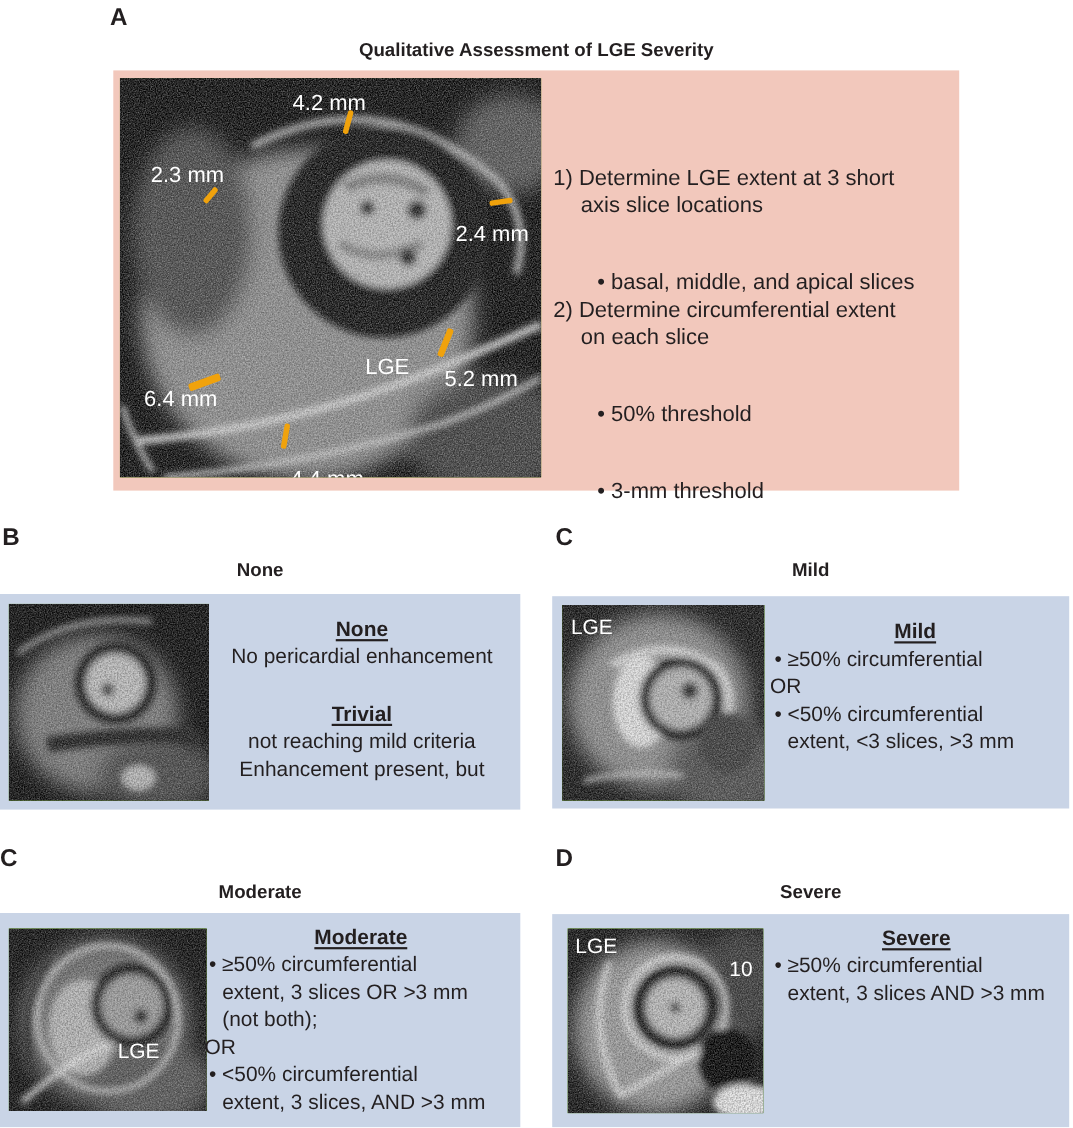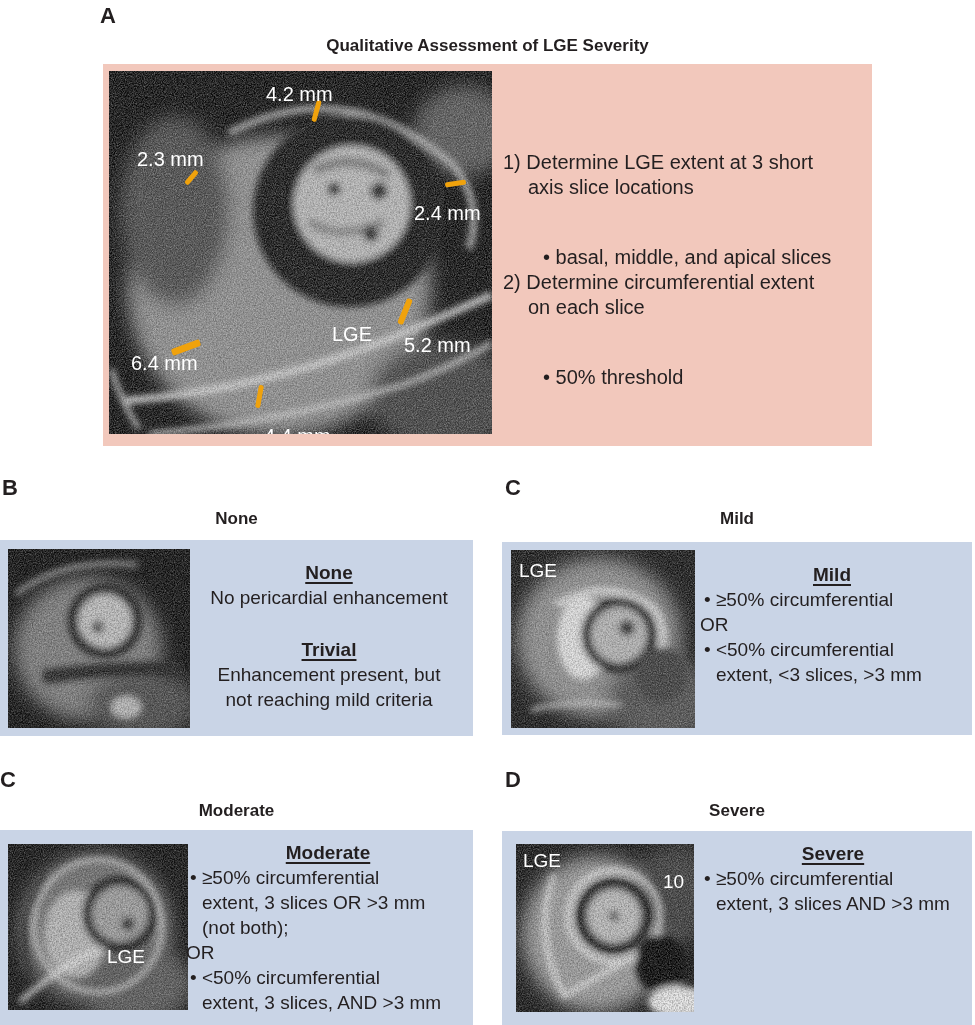--- a/index.html
+++ b/index.html
@@ -105,20 +105,21 @@
       <span class="mlabel" style="left:223px; top:252px;">LGE</span>
     </div>
 
     <div class="steps" style="left:400px; top:86px; width:366px;">
       <div class="s-num">1) Determine LGE extent at 3 short</div>
       <div class="s-wrap">axis slice locations</div>
       <div class="s-bullet">• basal, middle, and apical slices</div>
       <div class="s-num">2) Determine circumferential extent</div>
       <div class="s-wrap">on each slice</div>
       <div class="s-bullet">• 50% threshold</div>
+      <div class="s-bullet">• 3-mm threshold</div>
     </div>
   </div>
 
   <div class="abs panel-letter" style="left:2px; top:476px;">B</div>
   <div class="abs panel-title" style="left:0px; top:507px; width:473px;">None</div>
 
   <div class="box blue" style="left:0px; top:540px; width:473px; height:196px;">
     <div class="mri" style="left:8px; top:9px; width:182px; height:179px;">
       <svg viewBox="0 0 182 179" preserveAspectRatio="none">
         <rect width="182" height="179" fill="#0a0a0a"></rect>
@@ -135,22 +136,22 @@
           <ellipse cx="118" cy="158" rx="16" ry="12" fill="#b9b9b9"></ellipse>
         </g>
         <rect width="182" height="179" filter="url(#nzw)" opacity="0.45"></rect>
         <rect width="182" height="179" filter="url(#nzb)" opacity="0.5"></rect>
       </svg>
     </div>
     <div class="tx" style="left:190px; top:20px; width:278px;">
       <div class="hd">None</div>
       <div class="ctr">No pericardial enhancement</div>
       <div class="hd gap">Trivial</div>
+      <div class="ctr">not reaching mild criteria</div>
       <div class="ctr">Enhancement present, but</div>
-      <div class="ctr">not reaching mild criteria</div>
     </div>
   </div>
 
   <div class="abs panel-letter" style="left:505px; top:476px;">C</div>
   <div class="abs panel-title" style="left:502px; top:507px; width:470px;">Mild</div>
 
   <div class="box blue" style="left:502px; top:542px; width:470px; height:193px;">
     <div class="mri" style="left:9px; top:8px; width:184px; height:178px;">
       <svg viewBox="0 0 184 178" preserveAspectRatio="none">
         <rect width="184" height="178" fill="#141414"></rect>

